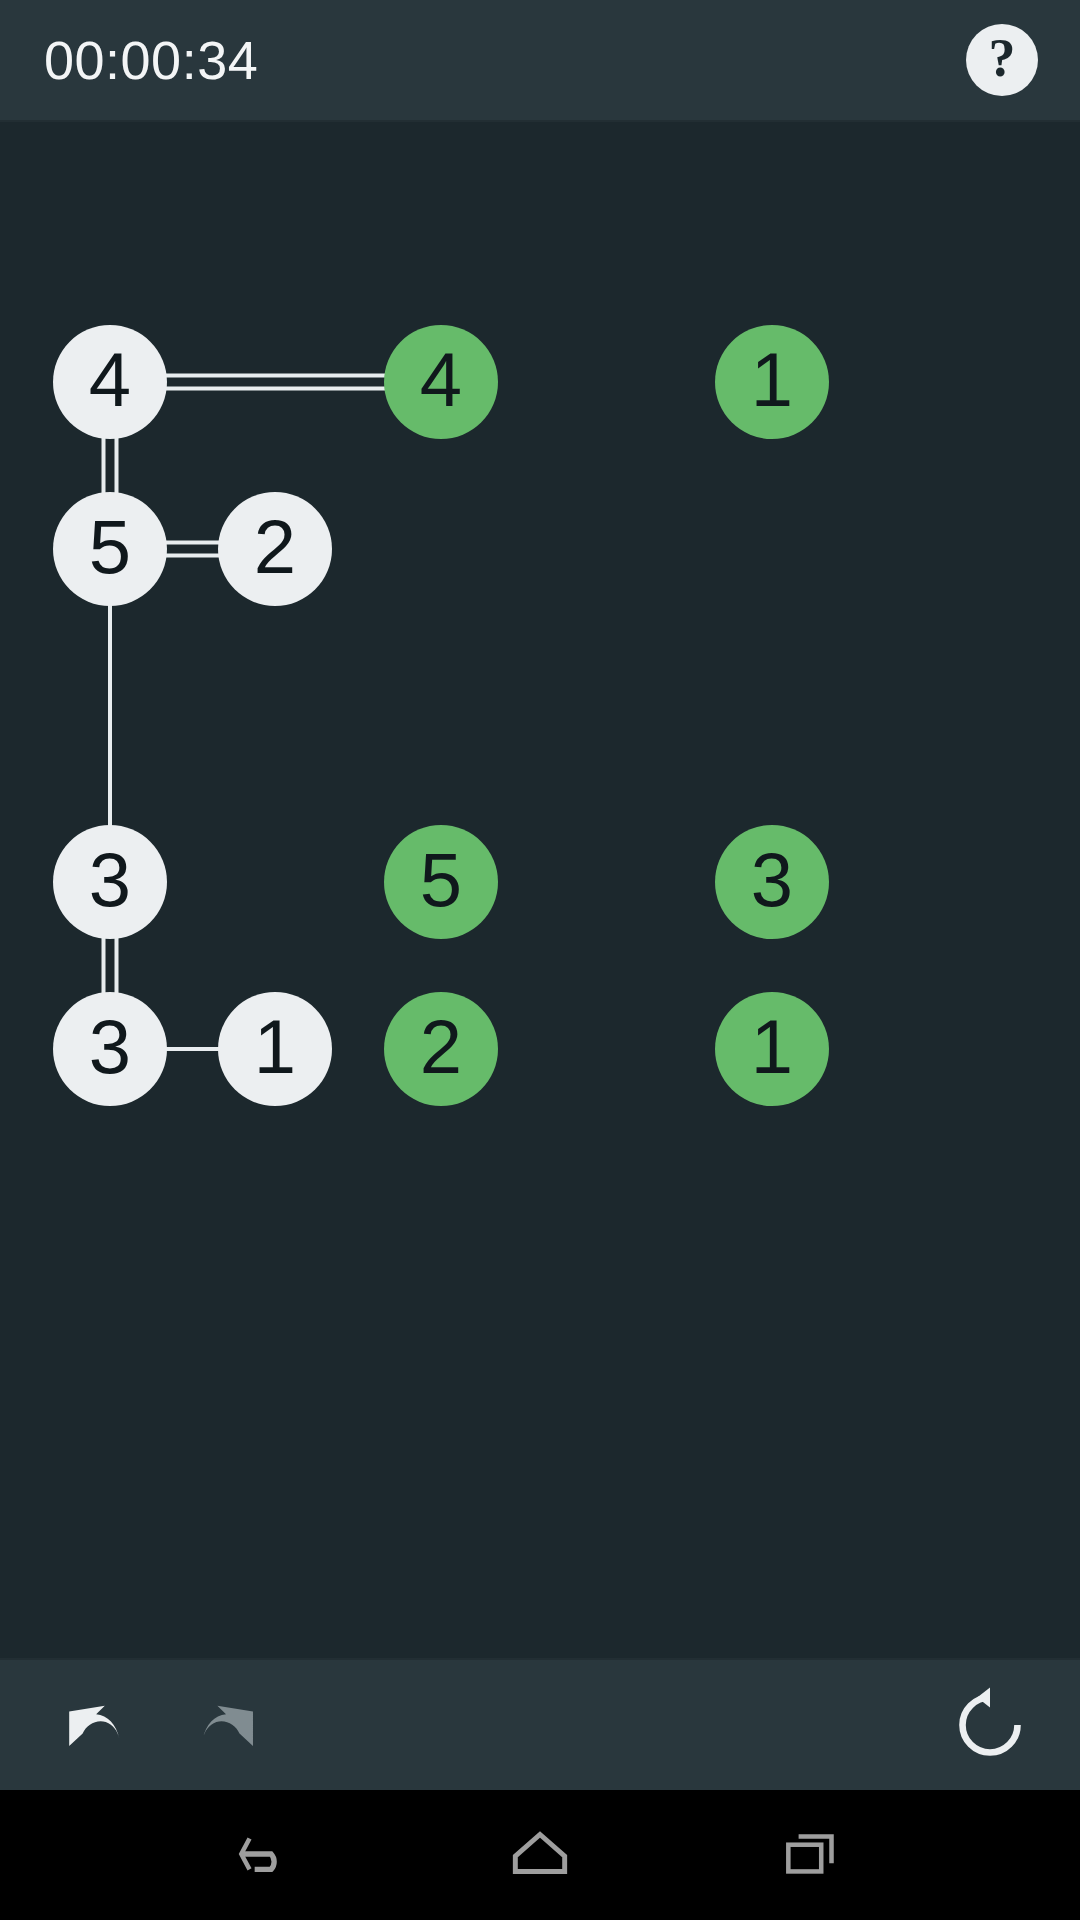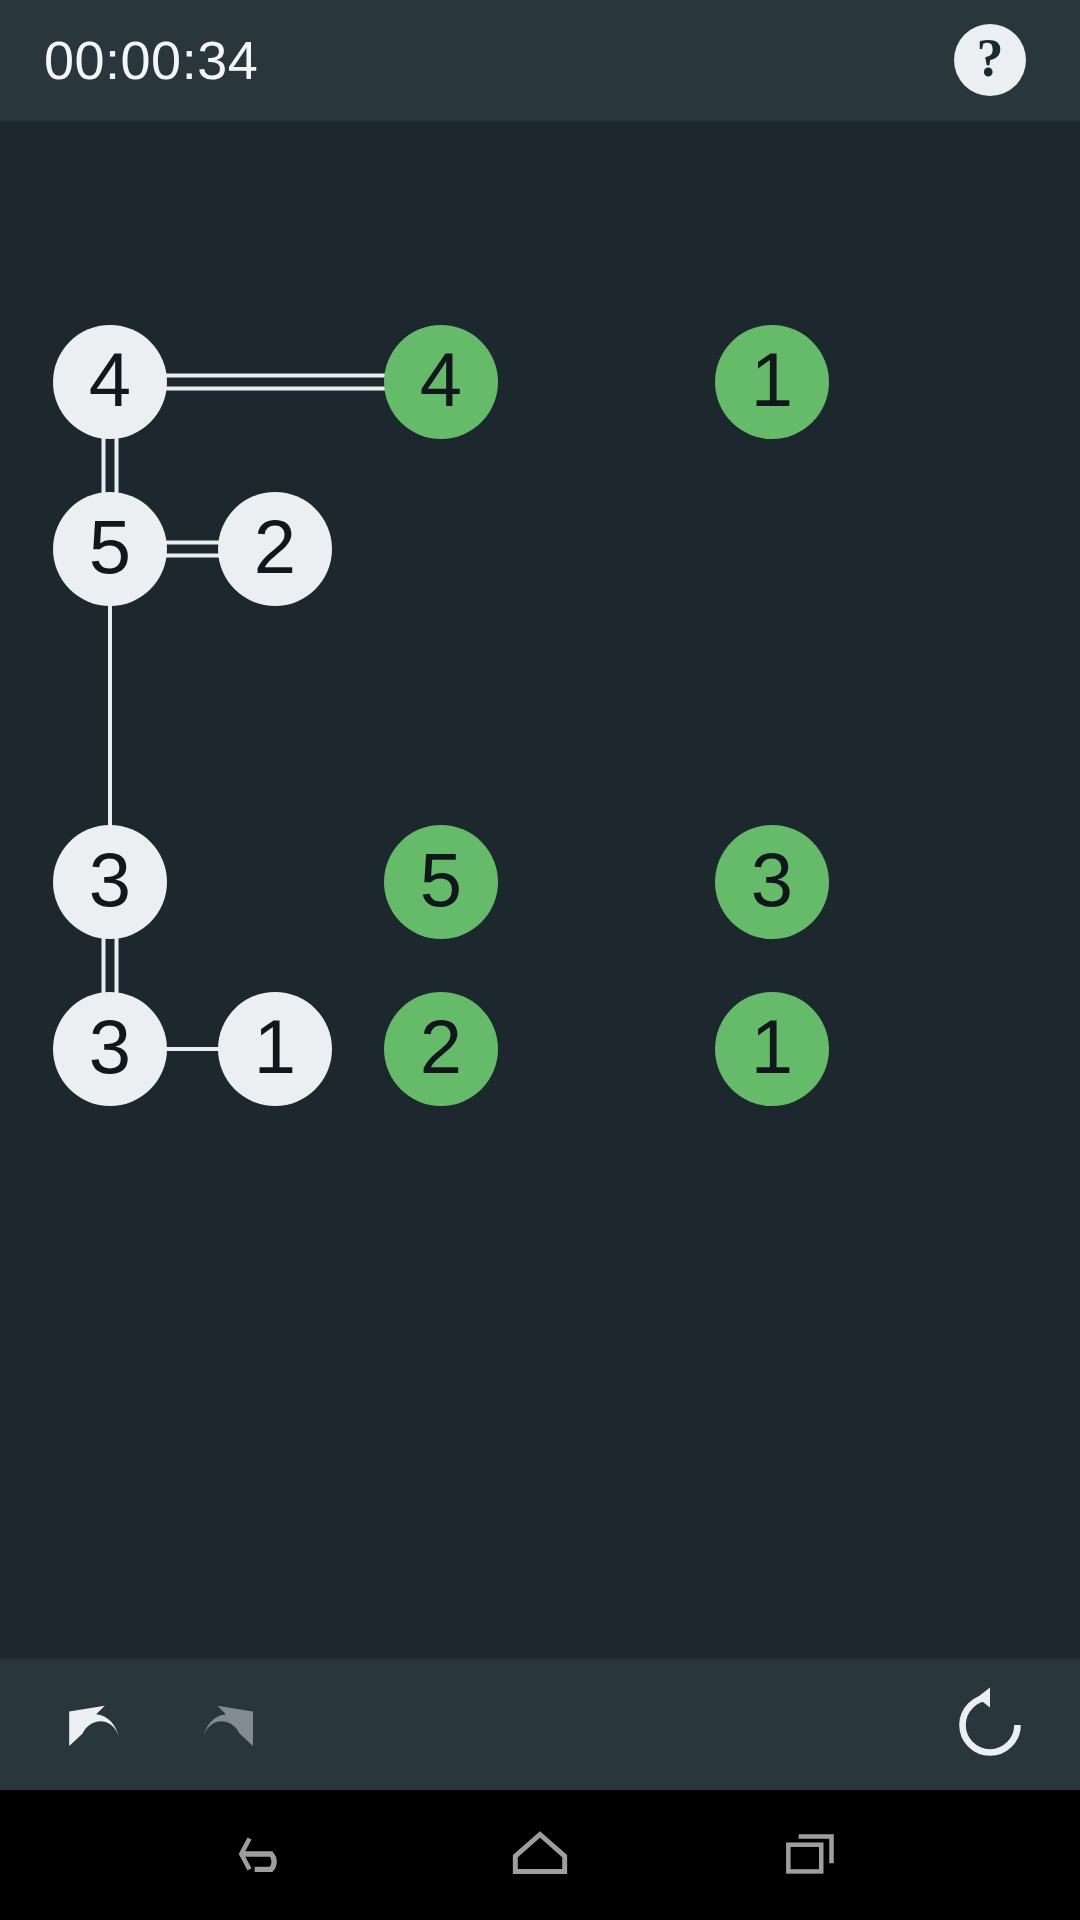--- a/index.html
+++ b/index.html
@@ -26,21 +26,21 @@
   
   #topbar {
     position: relative;
     height: 122px;
     flex: 0 0 122px;
     background: #29373d;
     border-bottom: 2px solid #222e33;
     display: flex;
     align-items: center;
     justify-content: space-between;
-    padding: 0 54px 0 44px;
+    padding: 0 42px 0 44px;
     box-sizing: border-box;
   }
   #timer {
     color: #f3f5f6;
     font-size: 54px;
     letter-spacing: 0.5px;
     line-height: 1;
     font-weight: 400;
     user-select: none;
   }

